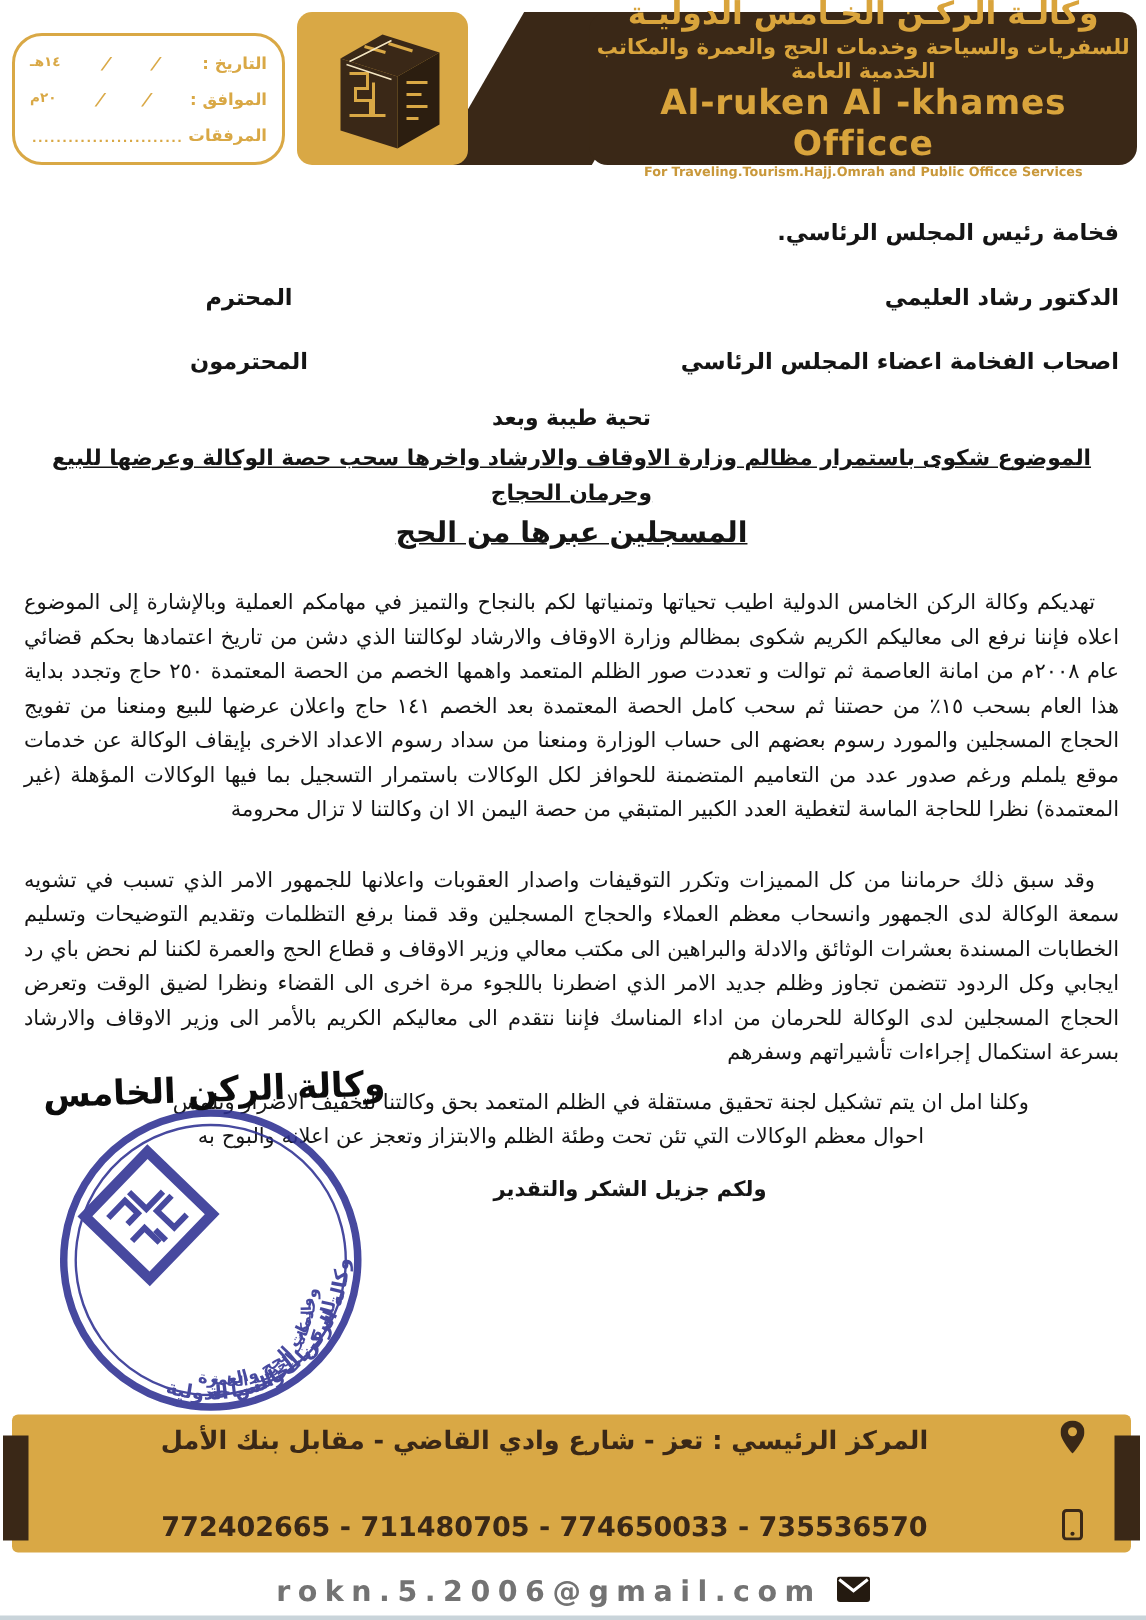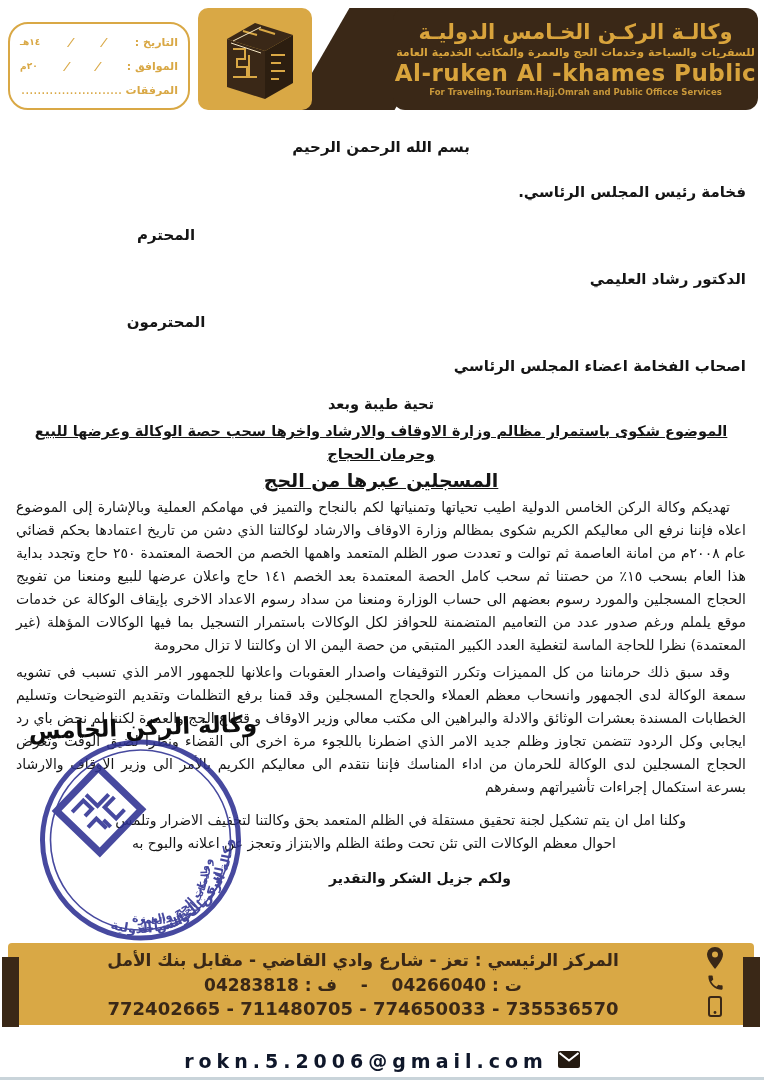--- a/index.html
+++ b/index.html
@@ -32,73 +32,73 @@
     position:absolute;top:8px;left:320px;width:104px;height:102px;
     background:#3a2817;transform:skewX(-30deg);z-index:1;
   }
   .banner{
     position:absolute;top:8px;left:393px;width:365px;height:102px;
     background:#3a2817;border-radius:12px;z-index:1;
     display:flex;flex-direction:column;align-items:center;justify-content:center;
     text-align:center;line-height:1.15;
   }
   .banner .ar-name{color:#d9a43c;font-size:21px;font-weight:bold;}
-  .banner .ar-sub{color:#d9a43c;font-size:11px;font-weight:bold;margin-top:3px;}
+  .banner .ar-sub{color:#d9a43c;font-size:14px;font-weight:bold;margin-top:3px;}
   .banner .en-name{color:#d9a43c;font-size:23px;font-weight:bold;letter-spacing:.5px;font-family:"DejaVu Sans",sans-serif;}
   .banner .en-sub{color:#c9983a;font-size:8.5px;font-weight:bold;margin-top:2px;}
   
   .letter{
     position:absolute;top:122px;right:18px;left:16px;
     direction:rtl;font-size:14px;line-height:23px;
   }
   .basmala{text-align:center;font-weight:bold;font-size:15px;margin-top:14px;}
   .recipient-title{font-weight:bold;font-size:15px;margin-top:22px;}
   .recipient-row{display:flex;margin-top:20px;font-weight:bold;font-size:15px;}
-  .recipient-row .name{flex:1;margin-top:44px;}
+  .recipient-row .name{flex:1;}
   .recipient-row .honorific{width:300px;text-align:center;}
   .greeting{font-weight:bold;text-align:center;margin-top:15px;font-size:14.5px;}
   .subject1{font-weight:bold;text-decoration:underline;text-align:center;margin-top:4px;font-size:14.5px;}
   .subject2{font-weight:bold;text-decoration:underline;text-align:center;margin-top:3px;font-size:19px;}
-  .para{text-align:justify;text-indent:16px;margin-top:4px;}
+  .para{text-align:justify;text-indent:16px;margin-top:24px;}
   .closing-line1{text-align:right;margin-top:10px;margin-right:60px;margin-left:70px;}
   .closing-line2{text-align:right;margin-right:130px;margin-left:40px;}
   .thanks{font-weight:bold;margin-top:12px;width:fit-content;margin-right:235px;}
   
   .stamp-label{
     position:absolute;top:714px;left:42px;width:215px;
     font-weight:bold;font-size:23px;color:#0c0c0c;
     transform:rotate(-2deg);text-align:center;white-space:nowrap;z-index:4;
   }
   .stamp{
     position:absolute;top:735px;left:28px;width:225px;height:210px;
     z-index:3;opacity:.88;
   }
   
   .footer-gold{
-    position:absolute;left:8px;right:10px;top:943px;height:82px;
+    position:absolute;left:8px;right:10px;top:943px;height:92px;
     background:#d9a845;border-radius:4px;
     display:flex;flex-direction:column;justify-content:space-between;
     padding:4px 26px;box-sizing:border-box;direction:rtl;
     color:#3a2817;
   }
   .f-bar{position:absolute;top:957px;width:17px;height:70px;background:#3a2817;z-index:5;}
   .f-bar.left{left:2px;}
   .f-bar.right{right:4px;}
   .f-row{display:flex;align-items:center;direction:rtl;}
   .f-row .f-icon{width:26px;text-align:center;margin-left:10px;flex:none;}
   .f-row .f-text{flex:1;text-align:center;font-weight:bold;}
   .f-address{font-size:17px;}
   .f-phones{font-size:17px;}
   .f-mobiles{font-size:18px;direction:ltr;}
   .num{direction:ltr;unicode-bidi:embed;}
   .email-strip{
     position:absolute;left:0;right:0;top:1046px;height:30px;
     display:flex;align-items:center;justify-content:center;gap:10px;direction:ltr;
   }
-  .email-text{font-weight:bold;font-size:19px;letter-spacing:5px;color:#0f172a;}
+  .email-text{font-weight:bold;font-size:19px;letter-spacing:5px;color:#737373;}
   .bottom-line{position:absolute;left:0;right:0;bottom:0;height:3px;background:#c9d4da;}
 </style>
 </head>
 <body>
 
 <div class="date-box">
   <div class="date-row">
     <span class="lbl">التاريخ :</span>
     <span class="slash">/</span>
     <span class="slash">/</span>
@@ -131,26 +131,25 @@
     <g stroke="#f5e7c4" stroke-width="1" fill="none">
       <path d="M22,28 l30,10 M52,12 l-28,14"></path>
     </g>
   </svg>
 </div>
 <div class="wedge"></div>
 
 <div class="banner">
   <div class="ar-name">وكالـة الركـن الخـامس الدوليـة</div>
   <div class="ar-sub">للسفريات والسياحة وخدمات الحج والعمرة والمكاتب الخدمية العامة</div>
-  <div class="en-name" dir="ltr">Al-ruken Al -khames Public</div>
+  <div class="en-name" dir="ltr">Al-ruken Al -khames Officce</div>
   <div class="en-sub" dir="ltr">For Traveling.Tourism.Hajj.Omrah and Public Officce Services</div>
 </div>
 
 <div class="letter">
-  <div class="basmala">بسم الله الرحمن الرحيم</div>
 
   <div class="recipient-title">فخامة رئيس المجلس الرئاسي.</div>
 
   <div class="recipient-row">
     <span class="name">الدكتور رشاد العليمي</span>
     <span class="honorific">المحترم</span>
   </div>
   <div class="recipient-row">
     <span class="name">اصحاب الفخامة اعضاء المجلس الرئاسي</span>
     <span class="honorific">المحترمون</span>
@@ -211,34 +210,20 @@
 <div class="footer-gold">
   <div class="f-row f-address">
     <span class="f-icon">
       <svg width="16" height="22" viewBox="0 0 16 22">
           <path d="M8 0C3.6 0 0 3.4 0 7.6 0 13.3 8 22 8 22s8-8.7 8-14.4C16 3.4 12.4 0 8 0z" fill="#3a2817"></path>
           <circle cx="8" cy="7.5" r="3" fill="#d9a845"></circle>
         </svg>
     </span>
     <span class="f-text">المركز الرئيسي : تعز - شارع وادي القاضي - مقابل بنك الأمل</span>
   </div>
-  <div class="f-row f-phones">
-    <span class="f-icon">
-      <svg width="19" height="19" viewBox="0 0 24 24">
-          <path d="M6.6 10.8c1.4 2.8 3.8 5.1 6.6 6.6l2.2-2.2c.3-.3.7-.4 1-.2 1.1.4 2.3.6 3.6.6.6 0 1 .4 1 1V20c0 .6-.4 1-1 1C10.6 21 3 13.4 3 4c0-.6.4-1 1-1h3.5c.6 0 1 .4 1 1 0 1.2.2 2.4.6 3.6.1.3 0 .7-.2 1l-2.3 2.2z" fill="#3a2817"></path>
-        </svg>
-    </span>
-    <span class="f-text">
-      <span>ت :</span>
-      <span class="num">04266040</span>
-      &nbsp;&nbsp;&nbsp;<span>-</span>&nbsp;&nbsp;&nbsp;
-      <span>ف :</span>
-      <span class="num">04283818</span>
-    </span>
-  </div>
   <div class="f-row">
     <span class="f-icon">
       <svg width="14" height="21" viewBox="0 0 14 21">
           <rect x="1" y="1" width="12" height="19" rx="2" fill="none" stroke="#3a2817" stroke-width="2"></rect>
           <circle cx="7" cy="16.5" r="1.4" fill="#3a2817"></circle>
         </svg>
     </span>
     <span class="f-text f-mobiles">772402665 - 711480705  -  774650033   - 735536570</span>
   </div>
 </div>

